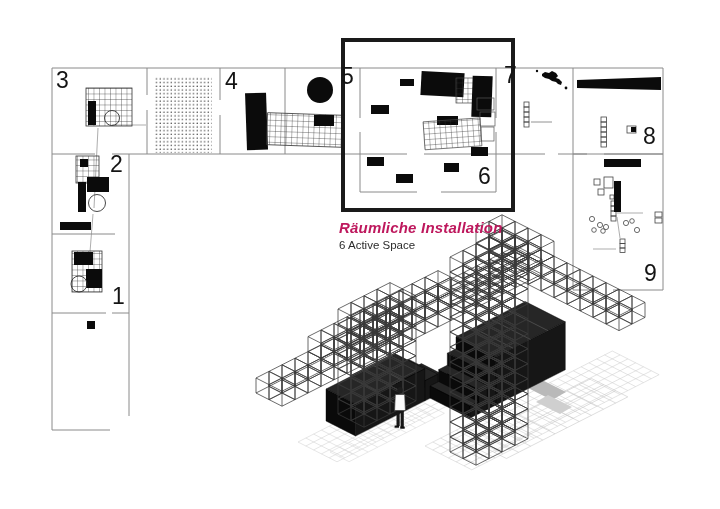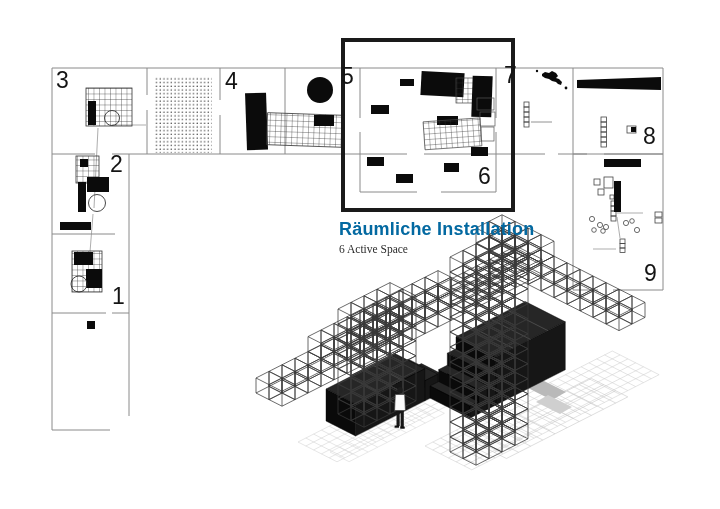--- a/index.html
+++ b/index.html
@@ -7,22 +7,22 @@
     position:relative;width:720px;height:509px;background:#ffffff;
     font-family:"Liberation Sans","DejaVu Sans",sans-serif;color:#111;
     overflow:hidden;margin:0 auto;
   }
   svg.plan{position:absolute;left:0;top:0;}
   .room-label{
     position:absolute;font-size:23px;font-weight:400;line-height:1;
     color:#141414;letter-spacing:0;
   }
   .title-block{position:absolute;left:339px;top:219px;}
-  .title-block .title{font-size:18px;font-weight:bold;color:#0369a1;letter-spacing:.2px;}
-  .title-block .subtitle{font-size:11.5px;font-weight:400;color:#2c2c2c;margin-top:3px;font-family:Liberation Serif, serif;}
+  .title-block .title{font-size:15px;font-weight:bold;color:#be185d;letter-spacing:.2px;font-style:italic;}
+  .title-block .subtitle{font-size:11.5px;font-weight:400;color:#2c2c2c;margin-top:3px;}
 </style>
 </head>
 <body>
 
 <div class="page">
 
   <svg class="plan" width="720" height="509" viewBox="0 0 720 509">
     <defs>
       <pattern id="gridP" width="5.5" height="5.5" patternUnits="userSpaceOnUse">
         <path d="M0 0H5.5M0 0V5.5" stroke="#2e2e2e" stroke-width="0.7" fill="none"></path>

